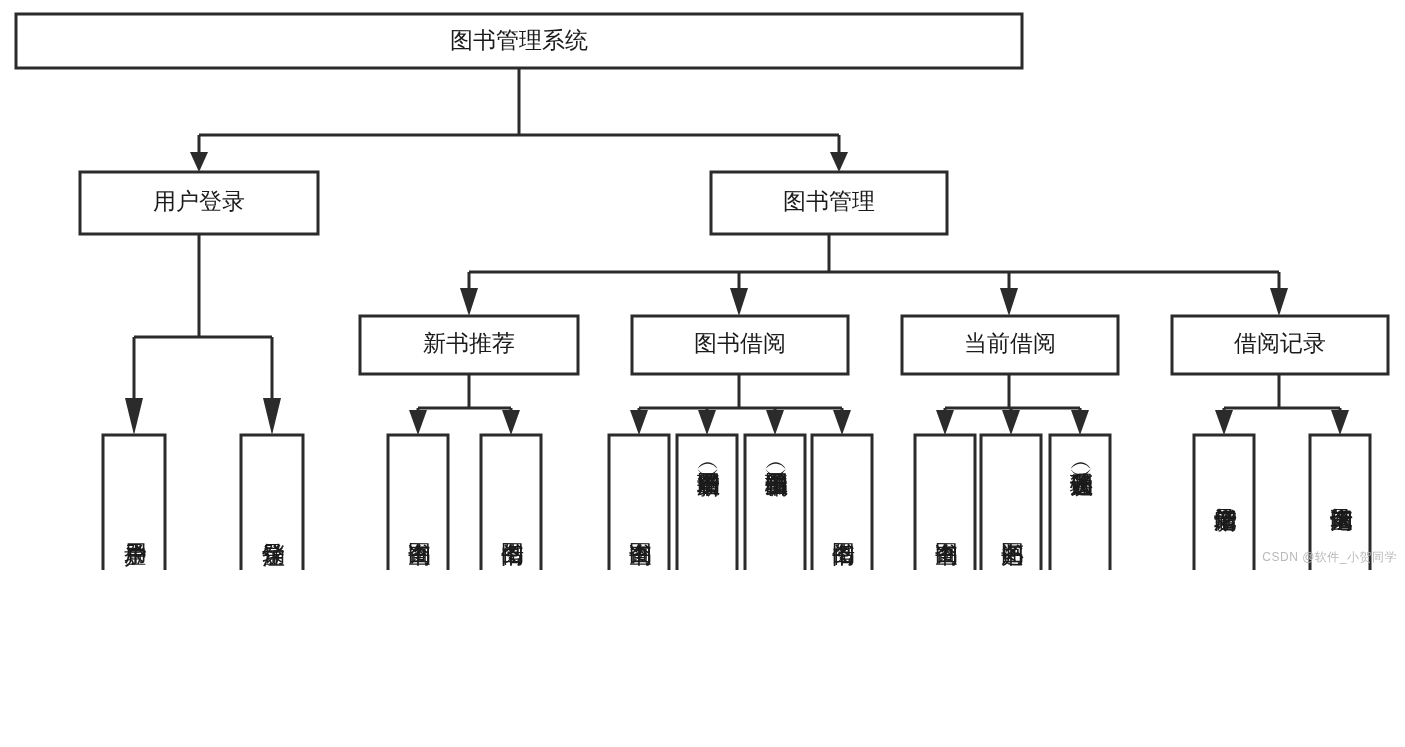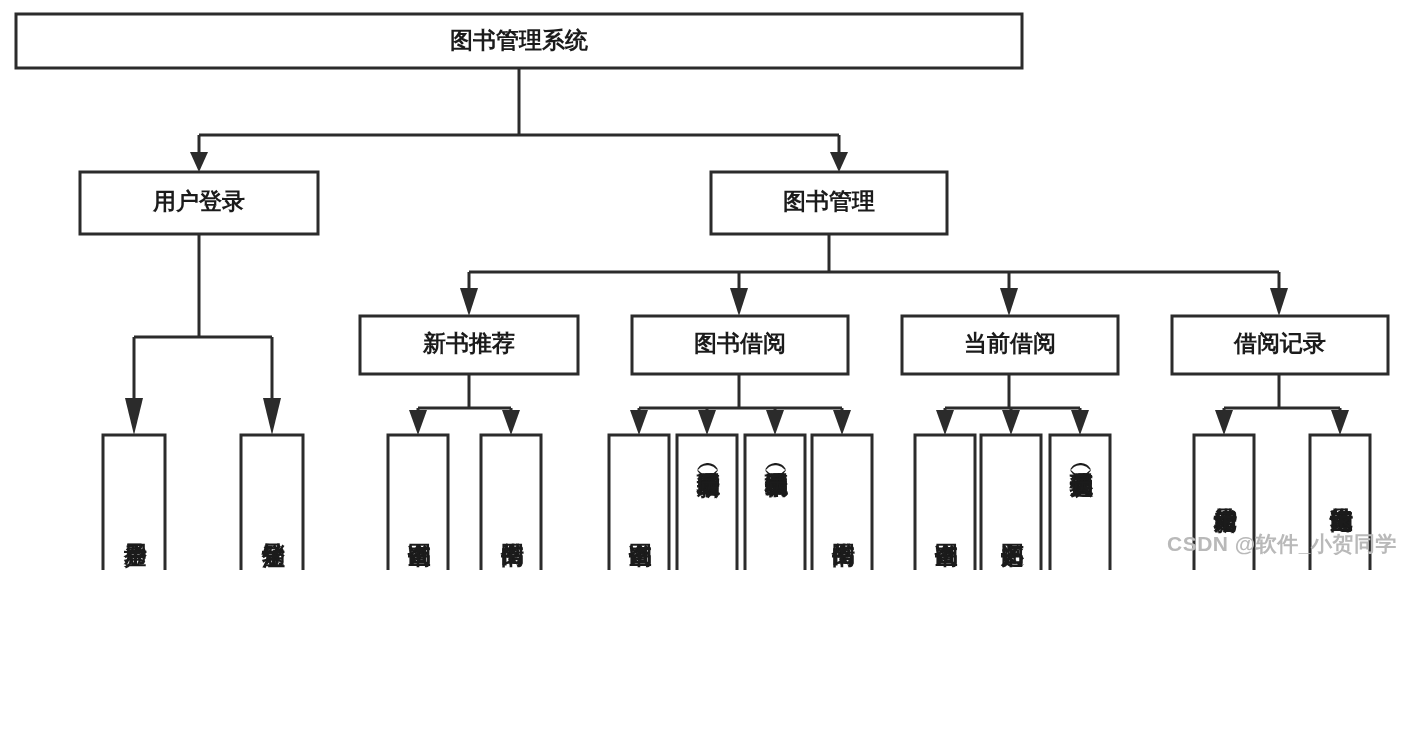--- a/index.html
+++ b/index.html
@@ -10,21 +10,20 @@
   }
   body {
     font-family: "Liberation Sans", "DejaVu Sans", sans-serif;
   }
   #diagram-root {
     position: relative;
     width: 1405px;
     height: 570px;
     background: #ffffff;
     overflow: hidden;
-    font-weight: bold;
   }
   svg#flow {
     display: block;
     width: 1405px;
     height: 747px;
   }
   .node-rect {
     fill: #ffffff;
     stroke: #2b2b2b;
     stroke-width: 3;
@@ -48,23 +47,23 @@
     font-size: 23px;
     text-anchor: middle;
     dominant-baseline: middle;
   }
   .node-label.vertical {
     font-size: 23px;
   }
   .watermark {
     position: absolute;
     right: 8px;
-    bottom: 12px;
+    bottom: 4px;
     font-family: "Liberation Sans", "DejaVu Sans", sans-serif;
-    font-size: 21px;
+    font-size: 12px;
     color: #b9b9b9;
     white-space: nowrap;
     letter-spacing: 0.5px;
     pointer-events: none;
   }
 </style>
 </head>
 <body>
 
 <div id="diagram-root">

